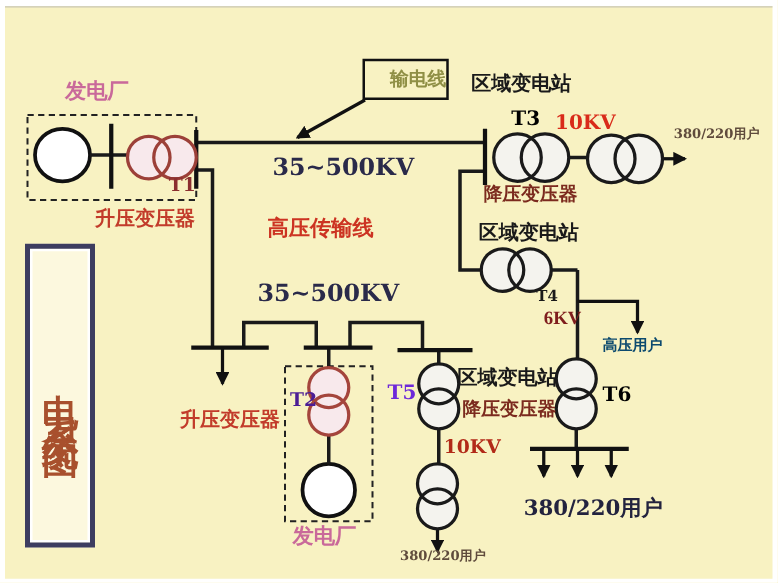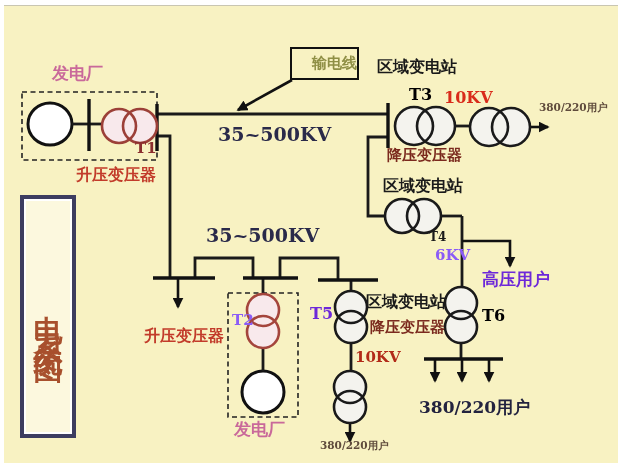--- a/index.html
+++ b/index.html
@@ -16,31 +16,31 @@
   #lbl-kv35-top{left:218px;top:124px;font-size:19px;color:#2A2A4A;}
   #lbl-hv-line{left:214px;top:174px;font-size:17px;color:#CC3322;}
   #lbl-kv35-bottom{left:206px;top:225px;font-size:19px;color:#2A2A4A;}
   #lbl-substation-1{left:377px;top:58px;font-size:16px;color:#1a1a1a;}
   #lbl-t3{left:409px;top:86px;font-size:16px;color:#000000;}
   #lbl-kv10-top{left:444px;top:89px;font-size:16px;color:#D92B1A;}
   #lbl-users-top{left:539px;top:102px;font-size:10.5px;color:#5F4B3C;}
   #lbl-step-down-1{left:387px;top:147px;font-size:15px;color:#7B2A1E;}
   #lbl-substation-2{left:383px;top:177px;font-size:16px;color:#1a1a1a;}
   #lbl-t4{left:409px;top:231px;font-size:12px;color:#1a1a1a;margin-left:20px;}
-  #lbl-kv6{left:435px;top:247px;font-size:15px;color:#8b5cf6;}
-  #lbl-hv-users{left:482px;top:270px;font-size:17px;color:#6d28d9;}
+  #lbl-kv6{left:435px;top:247px;font-size:15px;color:#7f1d1d;font-family:Liberation Serif, serif;}
+  #lbl-hv-users{left:482px;top:270px;font-size:12px;color:#0c4a6e;}
   #lbl-t5{left:310px;top:305px;font-size:16px;color:#6d28d9;}
   #lbl-substation-3{left:366px;top:293px;font-size:16px;color:#1a1a1a;}
   #lbl-step-down-2{left:370px;top:319px;font-size:15px;color:#7B2A1E;}
   #lbl-t6{left:482px;top:307px;font-size:16px;color:#000000;}
   #lbl-kv10-bottom{left:355px;top:349px;font-size:15px;color:#B22A18;}
   #lbl-users-small-bottom{left:320px;top:440px;font-size:10.5px;color:#5F4B3C;}
   #lbl-users-big{left:419px;top:398px;font-size:17px;color:#23233F;}
   #lbl-step-up-2{left:144px;top:327px;font-size:16px;color:#C23B2A;}
-  #lbl-t2{left:232px;top:312px;font-size:15px;color:#8b5cf6;}
+  #lbl-t2{left:232px;top:312px;font-size:15px;color:#4c1d95;}
   #lbl-plant-bottom{left:234px;top:420px;font-size:17px;color:#C9699A;}
   
   #line-box{position:absolute;left:290px;top:47px;width:69px;height:33px;border:2.5px solid #111;
             display:flex;align-items:center;justify-content:flex-end;box-sizing:border-box;}
   #line-box .lbx{font-weight:bold;font-size:15px;color:#8F8F45;}
   
   #title-box{position:absolute;left:20px;top:195px;width:56px;height:243px;box-sizing:border-box;
              border:4px solid #3D3D60;background:#FCF8DE;box-shadow:inset 0 0 0 2px #ffffff;
              display:flex;align-items:center;justify-content:center;}
   #title-box span{writing-mode:vertical-lr;text-orientation:upright;font-size:29px;font-weight:bold;
@@ -165,20 +165,21 @@
   </div>
 
   <div id="line-box">
     <span class="lbx">输电线</span>
   </div>
 
   <div class="lbl" id="lbl-plant-top">发电厂</div>
   <div class="lbl serif" id="lbl-t1">T1</div>
   <div class="lbl" id="lbl-step-up-1">升压变压器</div>
   <div class="lbl serif" id="lbl-kv35-top">35~500KV</div>
+  <div class="lbl" id="lbl-hv-line">高压传输线</div>
   <div class="lbl serif" id="lbl-kv35-bottom">35~500KV</div>
   <div class="lbl" id="lbl-substation-1">区域变电站</div>
   <div class="lbl serif" id="lbl-t3">T3</div>
   <div class="lbl serif" id="lbl-kv10-top">10KV</div>
   <div class="lbl serif" id="lbl-users-top">380/220用户</div>
   <div class="lbl" id="lbl-step-down-1">降压变压器</div>
   <div class="lbl" id="lbl-substation-2">区域变电站</div>
   <div class="lbl serif" id="lbl-t4">T4</div>
   <div class="lbl serif" id="lbl-kv6">6KV</div>
   <div class="lbl" id="lbl-hv-users">高压用户</div>

